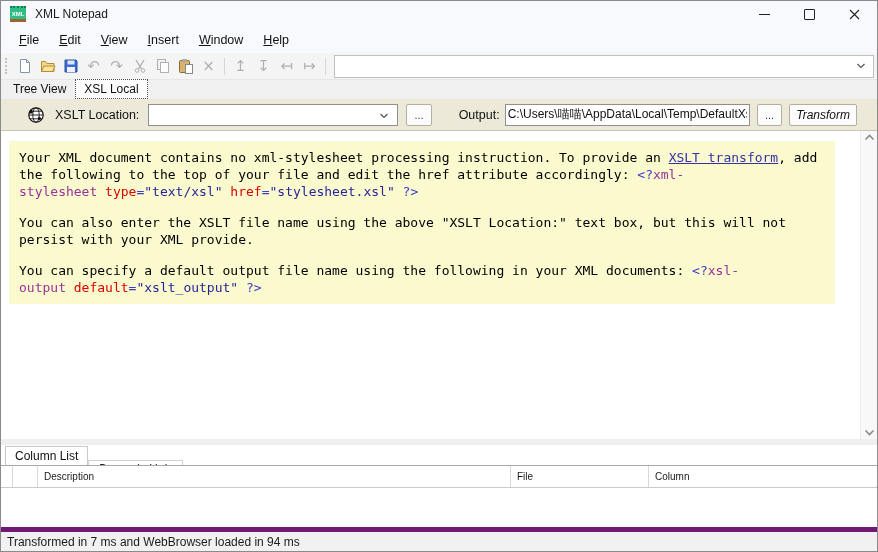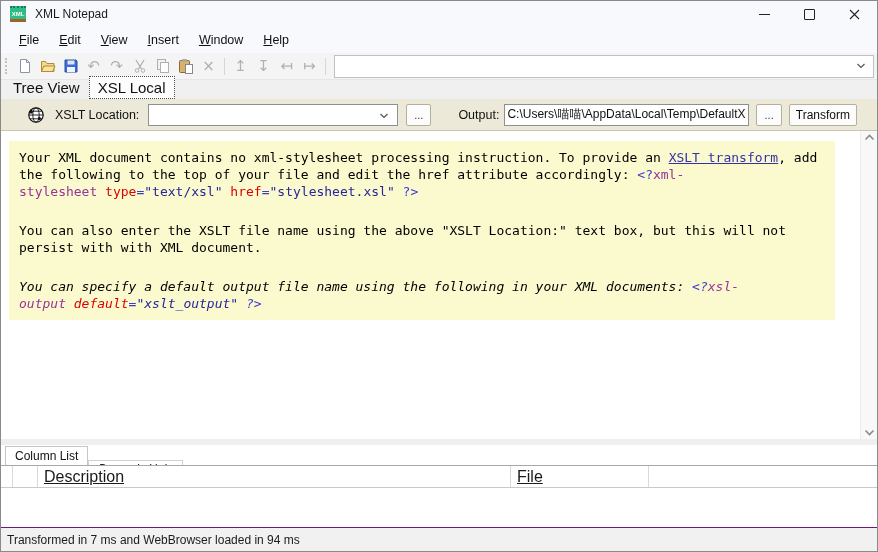--- a/index.html
+++ b/index.html
@@ -22,67 +22,67 @@
   .tgrip{width:3px;height:16px;border-left:2px dotted #c2c2c2;margin:0 3px 0 2px;}
   .tbtn{width:23px;height:22px;display:flex;align-items:center;justify-content:center;background:transparent;border:none;padding:0;}
   .ticon{display:flex;align-items:center;justify-content:center;}
   .ticon.glyph{font-size:15px;color:#9a9a9a;line-height:16px;font-family:"DejaVu Sans",sans-serif;}
   .tsep{width:1px;height:17px;background:#d7d7d7;margin:0 4px;}
   .tool-combo{flex:1;height:21px;margin:0 1px 0 4px;background:#fff;border:1px solid #c0c0c0;position:relative;display:flex;align-items:center;}
   .chev{width:10px;height:8px;flex:none;}
   .tool-combo .chev{position:absolute;right:7px;top:6px;}
   
   .tabstrip{height:19px;background:#f0f0f0;display:flex;align-items:flex-end;padding-left:3px;flex:none;}
-  .tab{font-size:15px;padding:2px 8px 2px 8px;color:#111;background:transparent;border:1px solid transparent;}
+  .tab{font-size:12px;padding:2px 8px 2px 8px;color:#111;background:transparent;border:1px solid transparent;}
   .tab.selected{background:#fdfdfd;border:1px dotted #4c4c4c;}
   
   .xsltbar{height:32px;background:#ece9d8;border-bottom:1px solid #c9c5b0;display:flex;align-items:center;padding:0 20px;flex:none;box-sizing:border-box;}
   .xlabel{font-size:12.5px;color:#111;white-space:nowrap;}
   .combo{height:22px;background:#fff;border:1px solid #8f8f8f;display:flex;align-items:center;box-sizing:border-box;position:relative;}
   .loc-combo{width:287px;margin-left:9px;}
   .loc-combo .chev{position:absolute;right:8px;top:7px;}
   .mini-btn{width:27px;height:22px;background:#fcfcfc;border:1px solid #b3b09c;border-radius:2px;font-size:11px;color:#333;line-height:10px;}
   .output-input{width:281px;height:22px;box-sizing:border-box;border:1px solid #8f8f8f;background:#fff;font-size:12px;
     padding:0 2px;font-family:"Liberation Sans",sans-serif;color:#111;}
-  .transform-btn{width:72px;height:22px;background:#fcfcfc;border:1px solid #b3b09c;border-radius:2px;font-size:12px;color:#111;}
+  .transform-btn{width:72px;height:22px;background:#fcfcfc;border:1px solid #b3b09c;border-radius:2px;font-size:12px;color:#111;font-style:italic;}
   .globe{margin-left:6px;flex:none;}
   
   .browser{height:308px;background:#fff;position:relative;flex:none;overflow:hidden;}
   .msg{position:absolute;left:8px;top:10px;width:826px;box-sizing:border-box;background:var(--message-bg,#fbf9ce);
     padding:8px 10px;font-family:"DejaVu Sans Mono","Liberation Mono",monospace;font-size:13px;line-height:17px;color:#000;}
-  .msg p{margin:22px 0;}
+  .msg p{margin:14px 0;}
   .msg p:first-child{margin-top:0;}
-  .msg p:last-child{margin-bottom:0;font-style:italic;}
+  .msg p:last-child{margin-bottom:0;}
   .seg-link{color:var(--link,#3333aa);text-decoration:underline;cursor:pointer;}
   .seg-delim{color:var(--delim,#3b3bcc);}
   .seg-pi{color:var(--pi,#993399);}
   .seg-attr{color:var(--attr,#dd0000);}
   .seg-eq{color:var(--delim,#3b3bcc);}
   .seg-value{color:var(--value,#26269c);}
   .vscroll{position:absolute;right:0;top:0;bottom:0;width:17px;background:#f8f8f8;border-left:1px solid #ededed;
     display:flex;flex-direction:column;justify-content:space-between;align-items:center;padding:2px 0;box-sizing:border-box;}
   
   .splitter{height:6px;background:#efefef;flex:none;}
   
   .bottomtabs{height:20px;background:#fff;display:flex;align-items:flex-start;padding:1px 0 0 4px;flex:none;box-sizing:border-box;}
   .btab{font-size:12px;padding:2px 9px;border:1px solid #c6c6c6;background:#fff;color:#111;}
   .btab.unselected{margin-top:14px;padding:1px 9px 2px;border-color:#d2d2d2;color:#222;font-style:italic;}
   
   .theader{height:23px;border-top:1px solid #a8a8a8;border-bottom:1px solid #c9c9c9;display:flex;background:#fff;flex:none;box-sizing:border-box;}
-  .thcell{border-right:1px solid #d9d9d9;font-size:16px;color:#1a1a1a;line-height:21px;padding-left:6px;box-sizing:border-box;overflow:hidden;white-space:nowrap;text-decoration:underline;}
+  .thcell{border-right:1px solid #d9d9d9;font-size:10px;color:#1a1a1a;line-height:21px;padding-left:6px;box-sizing:border-box;overflow:hidden;white-space:nowrap;}
   .thc0{width:12px;padding:0;}
   .thc1{width:25px;padding:0;}
   .thc-desc{width:473px;}
   .thc-file{width:138px;}
   .thc-line{width:124px;}
   .thc-col{flex:1;border-right:none;}
   .listarea{height:37px;background:#fff;flex:none;}
   .statusgap{height:2px;background:#fff;flex:none;}
   
-  .statusbar{flex:1;background:#f1f1f1;border-top:1px solid #701a75;display:flex;align-items:center;box-sizing:border-box;}
+  .statusbar{flex:1;background:#f1f1f1;border-top:5px solid #701a75;display:flex;align-items:center;box-sizing:border-box;}
   .status-text{font-size:12px;color:#1b1b1b;padding-left:6px;}
 </style>
 </head>
 <body>
 
 <div class="window">
 
   <div class="titlebar">
     <div class="app-icon">
         <span>XML</span>
@@ -221,21 +221,21 @@
     <button class="mini-btn" style="margin-left:8px;">...</button>
     <span class="xlabel" style="margin-left:27px;">Output:</span>
     <input class="output-input" style="margin-left: 5px;" value="C:\Users\喵喵\AppData\Local\Temp\DefaultXsltOutp">
     <button class="mini-btn" style="margin-left:7px;">...</button>
     <button class="transform-btn" style="margin-left:7px;">Transform</button>
   </div>
 
   <div class="browser">
     <div class="msg">
         <p><span class="seg-plain">Your XML document contains no xml-stylesheet processing instruction. To provide an </span><span class="seg-link">XSLT transform</span><span class="seg-plain">, add the following to the top of your file and edit the href attribute accordingly: </span><span class="seg-delim">&lt;?</span><span class="seg-pi">xml-</span><br><span class="seg-pi">stylesheet</span><span class="seg-plain"> </span><span class="seg-attr">type</span><span class="seg-eq">=</span><span class="seg-value">"text/xsl"</span><span class="seg-plain"> </span><span class="seg-attr">href</span><span class="seg-eq">=</span><span class="seg-value">"stylesheet.xsl"</span><span class="seg-plain"> </span><span class="seg-delim">?&gt;</span></p>
-        <p><span class="seg-plain">You can also enter the XSLT file name using the above "XSLT Location:" text box, but this will not persist with with XML document.</span></p>
+        <p><span class="seg-plain">You can also enter the XSLT file name using the above "XSLT Location:" text box, but this will not persist with your XML provide.</span></p>
         <p><span class="seg-plain">You can specify a default output file name using the following in your XML documents: </span><span class="seg-delim">&lt;?</span><span class="seg-pi">xsl-</span><br><span class="seg-pi">output</span><span class="seg-plain"> </span><span class="seg-attr">default</span><span class="seg-eq">=</span><span class="seg-value">"xslt_output"</span><span class="seg-plain"> </span><span class="seg-delim">?&gt;</span></p>
       </div>
     <div class="vscroll">
       <svg width="11" height="9" viewBox="0 0 11 9">
           <path d="M1.5 6.5L5.5 2.5l4 4" stroke="#8a8a8a" stroke-width="1.6" fill="none"></path>
         </svg>
       <svg width="11" height="9" viewBox="0 0 11 9">
           <path d="M1.5 2.5l4 4 4-4" stroke="#8a8a8a" stroke-width="1.6" fill="none"></path>
         </svg>
     </div>
@@ -246,20 +246,21 @@
   <div class="bottomtabs">
     <button class="btab">Column List</button>
     <button class="btab unselected">Dynamic Help</button>
   </div>
 
   <div class="theader">
     <span class="thcell thc0"></span>
     <span class="thcell thc1"></span>
     <span class="thcell thc-desc">Description</span>
     <span class="thcell thc-file">File</span>
+    <span class="thcell thc-col">Column</span>
   </div>
   <div class="listarea"></div>
   <div class="statusgap"></div>
 
   <div class="statusbar">
     <span class="status-text">Transformed in 7 ms and WebBrowser loaded in 94 ms</span>
   </div>
 
 </div>
 

